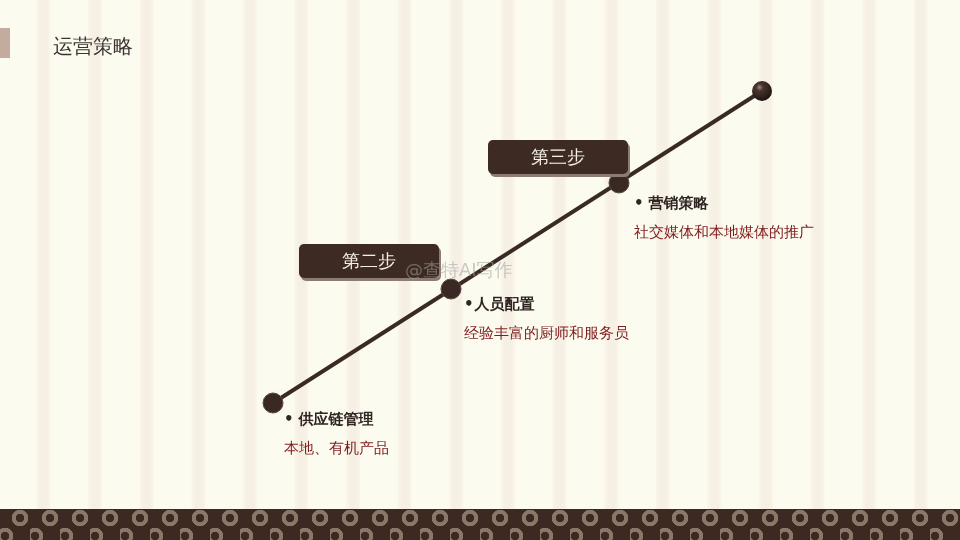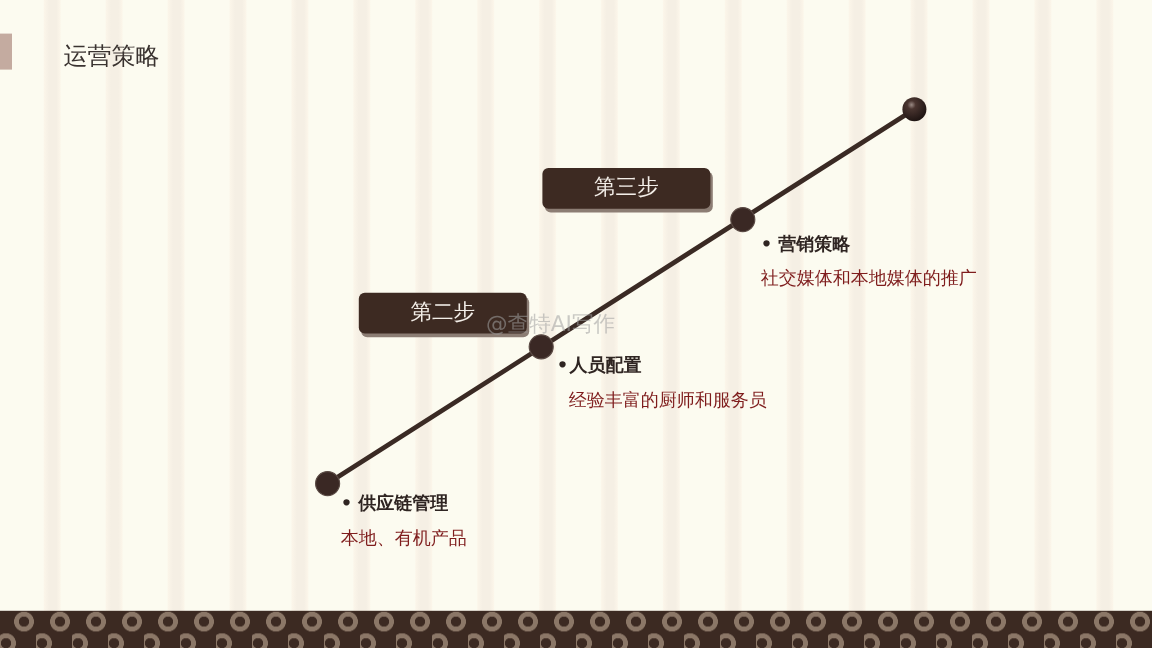--- a/index.html
+++ b/index.html
@@ -71,22 +71,22 @@
     <circle cx="451" cy="289" r="10" fill="#3a2824" stroke="#5a4a44" stroke-width="1"></circle>
     <circle cx="619" cy="183" r="10" fill="#3a2824" stroke="#5a4a44" stroke-width="1"></circle>
     <circle cx="762" cy="91" r="10" fill="url(#ballGrad)"></circle>
   </svg>
 
   <div class="node-label" style="left:284px; top:410px;"><span class="bullet">•</span><span>供应链管理</span></div>
   <div class="node-desc" style="left:284px; top:439px;">本地、有机产品</div>
 
   <div class="step-badge" style="left:299px; top:244px; width:140px;">第二步</div>
   <div class="node-label" style="left:464px; top:295px;"><span class="bullet" style="margin-right:1px">•</span><span>人员配置</span></div>
-  <div class="node-desc" style="left:464px; top:324px;margin-left:10px;">经验丰富的厨师和服务员</div>
+  <div class="node-desc" style="left:464px; top:324px;">经验丰富的厨师和服务员</div>
 
-  <div class="step-badge" style="left:452px; top:140px; width:140px;">第三步</div>
+  <div class="step-badge" style="left:488px; top:140px; width:140px;">第三步</div>
   <div class="node-label" style="left:634px; top:194px;"><span class="bullet">•</span><span>营销策略</span></div>
   <div class="node-desc" style="left:634px; top:223px;">社交媒体和本地媒体的推广</div>
 
   <div class="watermark">@查特AI写作</div>
 
   <div class="footer"></div>
 </div>
 
 </body></html>

